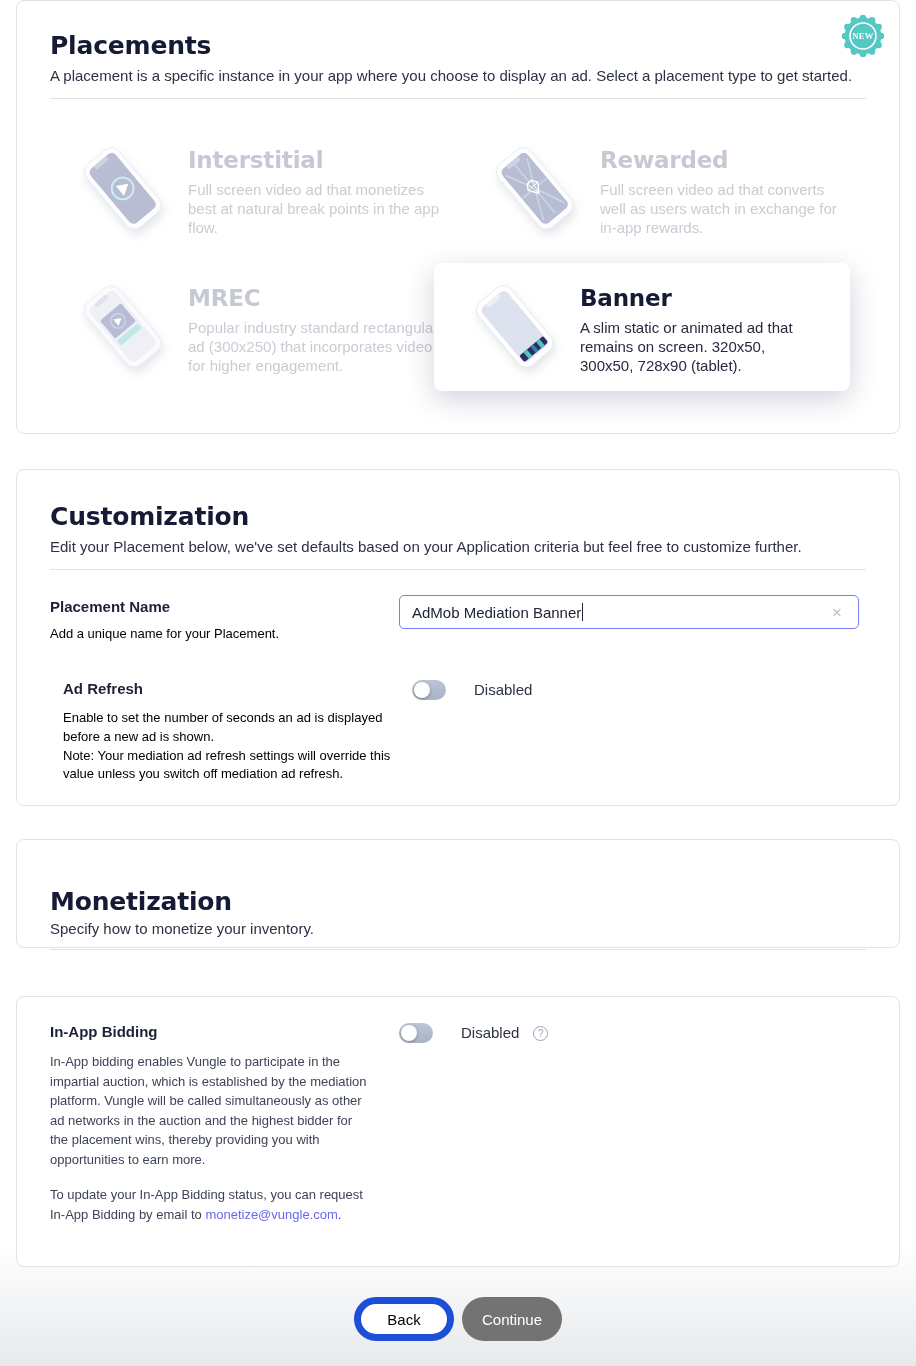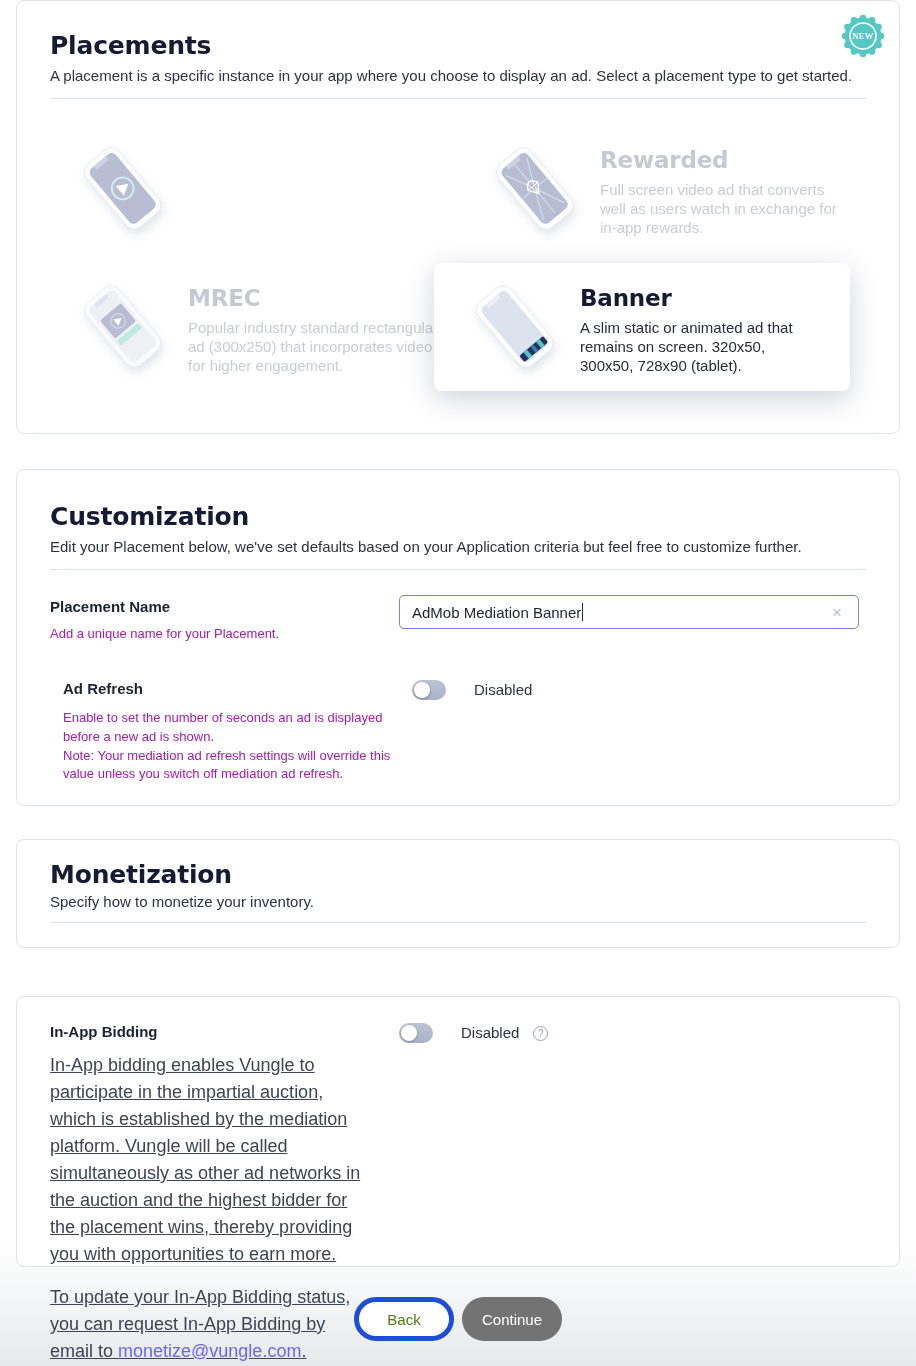--- a/index.html
+++ b/index.html
@@ -54,21 +54,21 @@
   .type.selected .type-desc { color:#262b3f; max-width:215px; }
   .badge-new { position:absolute; top:14px; right:15px; width:42px; height:42px; }
 
   
   #card-customization { margin-top:35px; height:337px; padding-top:32px; }
   .form-row { display:flex; }
   .form-row.first { margin-top:28px; }
   .form-row.second { margin-top:36px;margin-left:13px; }
   .form-left { width:349px; }
   .form-label { font-size:15px; font-weight:700; color:#1d2337; }
-  .form-helper { font-size:13px; line-height:1.45; color:#a21caf; margin-top:10px; max-width:336px; }
+  .form-helper { font-size:13px; line-height:1.45; color:#000000; margin-top:10px; max-width:336px; }
   .form-right { flex:1; display:flex; align-items:flex-start; }
 
   .text-input {
     width:460px; height:34px; border:1.5px solid #787df2; border-radius:5px;
     background:#fff; display:flex; align-items:center; padding:0 12px;
     font-size:15px; color:#20263a; cursor:text; margin-top:-3px;
   }
   .text-input .val { white-space:nowrap;text-align:right; }
   .caret { display:inline-block; width:1px; height:18px; background:#20263a; margin-left:1px; animation:blink 1.1s steps(1) infinite; }
   @keyframes blink { 50% { opacity:0; } }
@@ -83,37 +83,37 @@
     position:absolute; left:2px; top:2px; width:16px; height:16px;
     border-radius:50%; background:#fff; box-shadow:0 1px 3px rgba(0,0,0,.3);
   }
   .toggle-state { font-size:15px; color:#2b3242; margin-left:28px; position:relative; top:1px; }
   .help-icon {
     width:15px; height:15px; border:1px solid #9aa3b2; border-radius:50%;
     color:#9aa3b2; font-size:10px; display:inline-flex; align-items:center; justify-content:center;
     margin-left:14px; position:relative; top:3px; cursor:pointer;
   }
 
-  #card-monetization { margin-top:33px; height:109px; padding-top:20px; }
+  #card-monetization { margin-top:33px; height:109px; padding-top:47px; }
   #card-monetization .section-sub { margin-top:4px; }
   #card-monetization .divider { margin-top:12px; }
 
   #card-bidding { margin-top:48px; height:271px; padding-top:26px; }
-  .bid-para { font-size:18px; line-height:1.5; color:#3d4457; margin-top:12px; max-width:318px;text-decoration:underline; }
+  .bid-para { font-size:13px; line-height:1.5; color:#3d4457; margin-top:12px; max-width:318px; }
   .bid-para.second { margin-top:16px; }
   .link { color:#6a66f2; text-decoration:none; cursor:pointer; }
 
   
   .footer { margin-top:30px; display:flex; justify-content:center; gap:8px; }
   .btn {
     height:44px; border-radius:22px; font-size:15px;
     font-family:"Liberation Sans", sans-serif; cursor:pointer;
   }
   .btn-back {
-    width:100px; background:#fff; border:5px solid #1d4ed8; color:#4d7c0f;
+    width:100px; background:#fff; border:7px solid #1d4ed8; color:#000000;
   }
   .btn-continue {
     width:100px; background:#737373; border:none; color:#fff;
   }
 </style>
 </head>
 <body>
 
 <div class="card" id="card-placements">
   <div class="section-title">Placements</div>
@@ -126,20 +126,24 @@
       <div class="type">
         <svg class="type-icon" viewBox="0 0 120 110">
           <g transform="rotate(-40 60 55)">
             <rect x="38" y="10" width="46" height="90" rx="11" fill="#fdfdfe" stroke="#e9ebf3"></rect>
             <rect x="43" y="16" width="36" height="78" rx="6" fill="#b9bdd4"></rect>
             <rect x="52" y="16" width="18" height="5" rx="2.5" fill="#cfd2e2"></rect>
             <circle cx="61" cy="55" r="12" fill="none" stroke="#cfeef0" stroke-width="2"></circle>
             <path d="M57 48 L69 55 L57 62 Z" fill="#ffffff"></path>
           </g>
         </svg>
+        <div class="type-text">
+          <div class="type-name">Interstitial</div>
+          <div class="type-desc">Full screen video ad that monetizes best at natural break points in the app flow.</div>
+        </div>
       </div>
 
       <div class="type">
         <svg class="type-icon" viewBox="0 0 120 110">
           <g transform="rotate(-40 60 55)">
             <rect x="38" y="10" width="46" height="90" rx="11" fill="#fdfdfe" stroke="#e9ebf3"></rect>
             <rect x="43" y="16" width="36" height="78" rx="6" fill="#b9bdd4"></rect>
             <g stroke="#cfeef0" stroke-width="1.4" opacity="0.7">
               <path d="M61 55 L46 24"></path>
                 <path d="M61 55 L76 24"></path>

